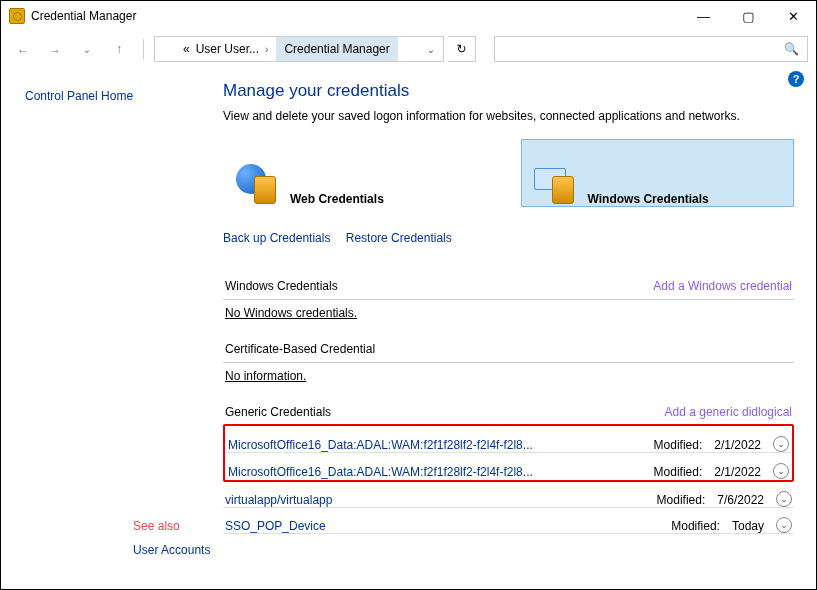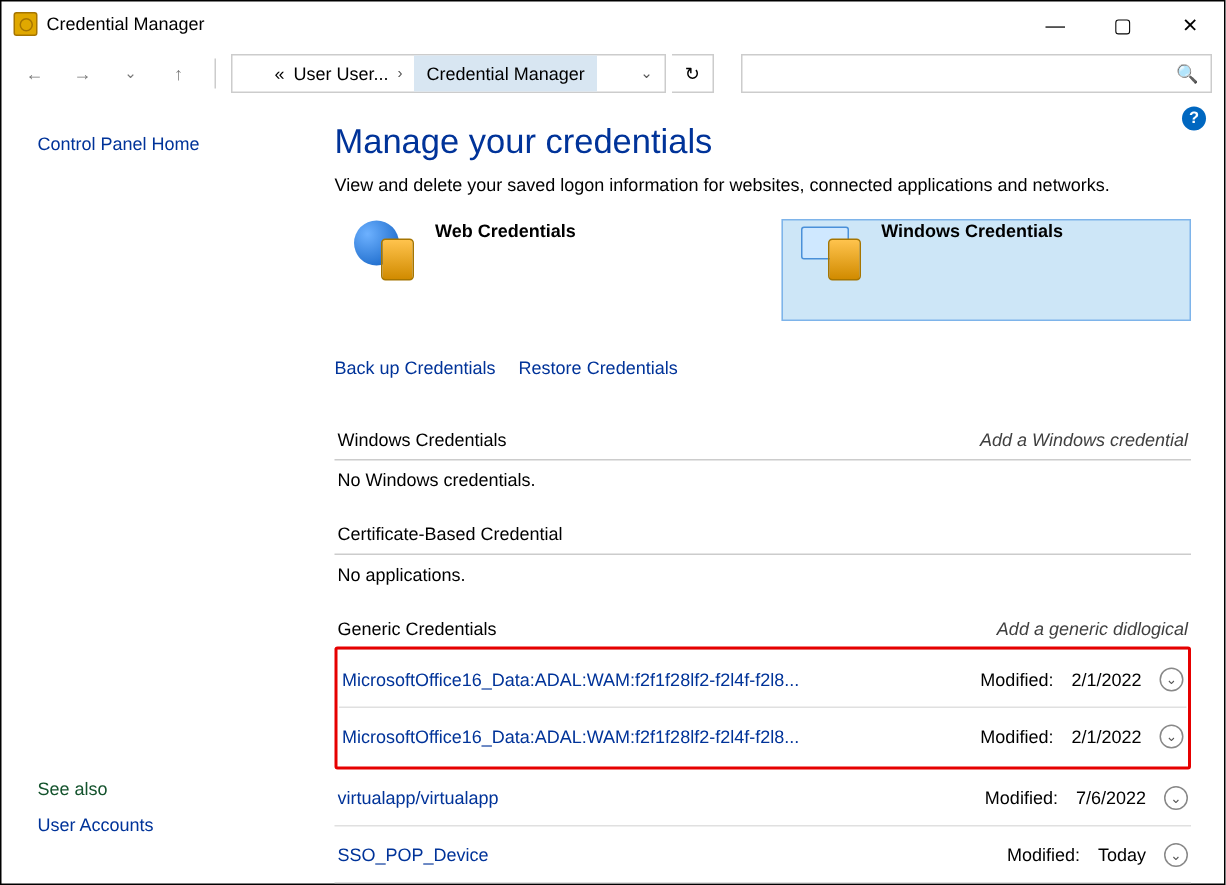--- a/index.html
+++ b/index.html
@@ -18,43 +18,43 @@
   .address { display:flex; align-items:center; border:1px solid #ccc; height:26px; flex:0 0 290px; }
   .crumb { padding:0 8px; height:100%; display:flex; align-items:center; white-space:nowrap; gap:6px; }
   .crumb.sel { background:#d8e6f2; }
   .chev { color:#555; font-size:10px; }
   .addr-drop { width:24px; display:flex; align-items:center; justify-content:center; }
   .refresh { width:28px; height:26px; border:1px solid #ccc; border-left:none; display:flex; align-items:center; justify-content:center; }
   .searchbox { flex:1; border:1px solid #ccc; height:26px; margin-left:14px; display:flex; align-items:center; padding:0 8px; }
   .searchbox span.glass { margin-left:auto; color:#555; }
   
   .body { display:flex; height:calc(100% - 66px); }
-  .sidebar { width:214px; padding:22px 0 0 24px; display:flex; flex-direction:column; }
+  .sidebar { width:214px; padding:22px 0 0 24px; display:flex; }
   .sidebar a { color:#003399; text-decoration:none; font-size:12px; }
   .sidebar .seealso { margin-top:auto; padding-bottom:32px; }
-  .sidebar .seealso .hdr { color:#14532d; margin-bottom:10px; }
+  .sidebar .seealso .hdr { color:#ef4444; margin-bottom:10px; }
   .content { flex:1; padding:14px 22px 0 8px; position:relative; }
   .help { position:absolute; right:12px; top:4px; width:16px; height:16px; background:#0067c0; color:#fff; border-radius:50%; display:flex; align-items:center; justify-content:center; font-size:11px; font-weight:bold; }
-  h1 { color:#003399; font-size:23px; font-weight:400; margin-bottom:8px; }
+  h1 { color:#003399; font-size:17px; font-weight:400; margin-bottom:8px; }
   .subtitle { font-size:12px; margin-bottom:16px; }
   .tabs { display:flex; gap:24px; margin-bottom:24px; }
-  .tab { flex:1; height:68px; border:1px solid transparent; display:flex; align-items:flex-start; padding-left:12px; gap:12px; }
+  .tab { flex:1; height:68px; border:1px solid transparent; display:flex; align-items:flex-end; padding-left:12px; gap:12px; }
   .tab.sel { background:#cde6f7; border:1px solid #7eb4ea; }
   .tabicon { width:42px; height:42px; position:relative; }
   .world{width:30px;height:30px;background:radial-gradient(circle at 30% 30%, #6db1ff, #0a5bbf);border-radius:50%;position:absolute;left:0;top:0;}
   .shield{width:22px;height:28px;background:linear-gradient(#ffc34d,#d18b00);border:1px solid #a67500;position:absolute;right:2px;bottom:2px;border-radius:3px;}
   .monitor{width:32px;height:22px;background:#cfe8ff;border:1px solid #4a90d9;position:absolute;left:0;top:4px;border-radius:2px;}
   .tab b{font-size:12px;font-weight:700;}
   .linksrow { margin-bottom:28px; }
   .linksrow a{ color:#003399; text-decoration:none; margin-right:12px; }
   .section-hdr { display:flex; align-items:center; border-bottom:1px solid #ccc; padding:6px 2px; }
   .section-hdr .title{ font-size:12px; }
-  .section-hdr .add { margin-left:auto; color:#404040; text-decoration:none;font-style:italic; }
-  .section-body { padding:6px 2px 16px 2px; font-size:12px; }
-  .credrow{ display:flex; align-items:center; border-bottom:1px solid #e0e0e0; height:38px; padding:0 2px; gap:6px; }
+  .section-hdr .add { margin-left:auto; color:#8b5cf6; text-decoration:none; }
+  .section-body { padding:6px 2px 16px 2px; font-size:12px;text-decoration:underline; }
+  .credrow{ display:flex; align-items:flex-end; border-bottom:1px solid #e0e0e0; height:26px; padding:0 2px; gap:6px; }
   .credrow .name{ color:#003399; max-width:330px; overflow:hidden; text-overflow:ellipsis; white-space:nowrap; }
   .credrow .mod{ margin-left:auto; margin-right:6px; }
   .credrow .date{ margin-right:6px; }
   .expbtn{ width:16px;height:16px;border:1px solid #888;border-radius:50%;display:flex;align-items:center;justify-content:center;font-size:9px;color:#555;}
   .highlight{ border:2px solid #e60000; border-radius:2px; padding:1px; margin-top:-2px;}
 </style>
 </head>
 <body>
 
 <div class="titlebar">
@@ -131,21 +131,21 @@
 
     <div class="section-hdr">
       <span class="title">Windows Credentials</span>
       <a href="#" class="add">Add a Windows credential</a>
     </div>
     <div class="section-body">No Windows credentials.</div>
 
     <div class="section-hdr">
       <span class="title">Certificate-Based Credential</span>
     </div>
-    <div class="section-body">No applications.</div>
+    <div class="section-body">No information.</div>
 
     <div class="section-hdr">
       <span class="title">Generic Credentials</span>
       <a href="#" class="add">Add a generic didlogical</a>
     </div>
     <div class="highlight">
       <div class="credrow">
         <span class="name">MicrosoftOffice16_Data:ADAL:WAM:f2f1f28lf2-f2l4f-f2l8...</span>
         <span class="mod">Modified:</span>
         <span class="date">2/1/2022</span>

